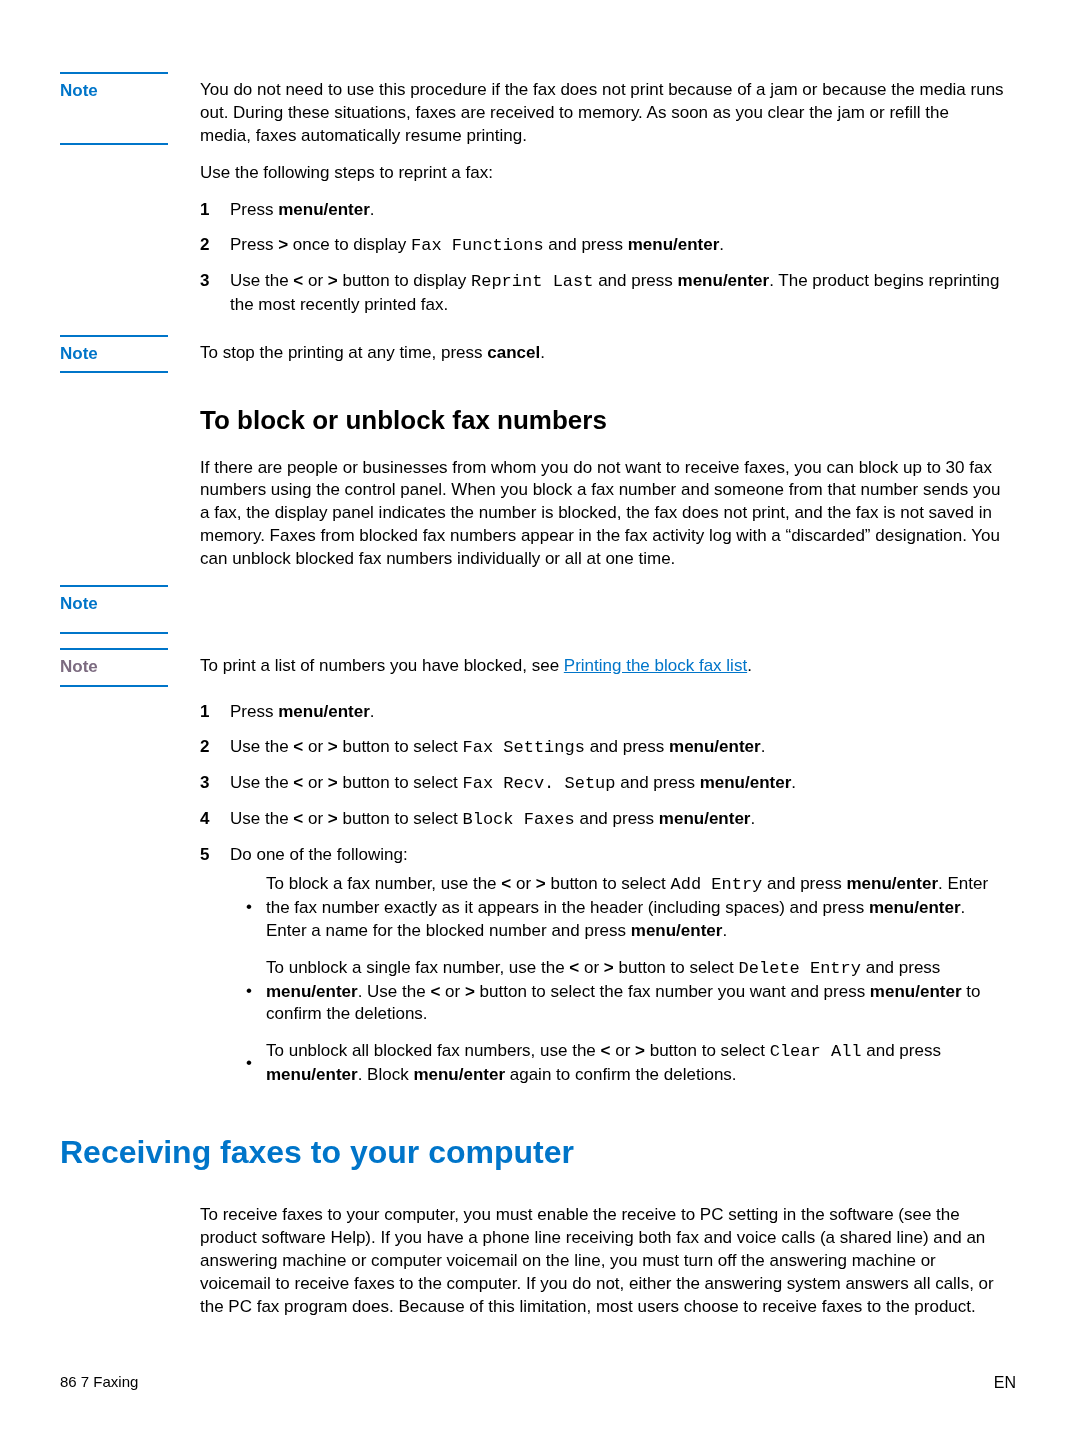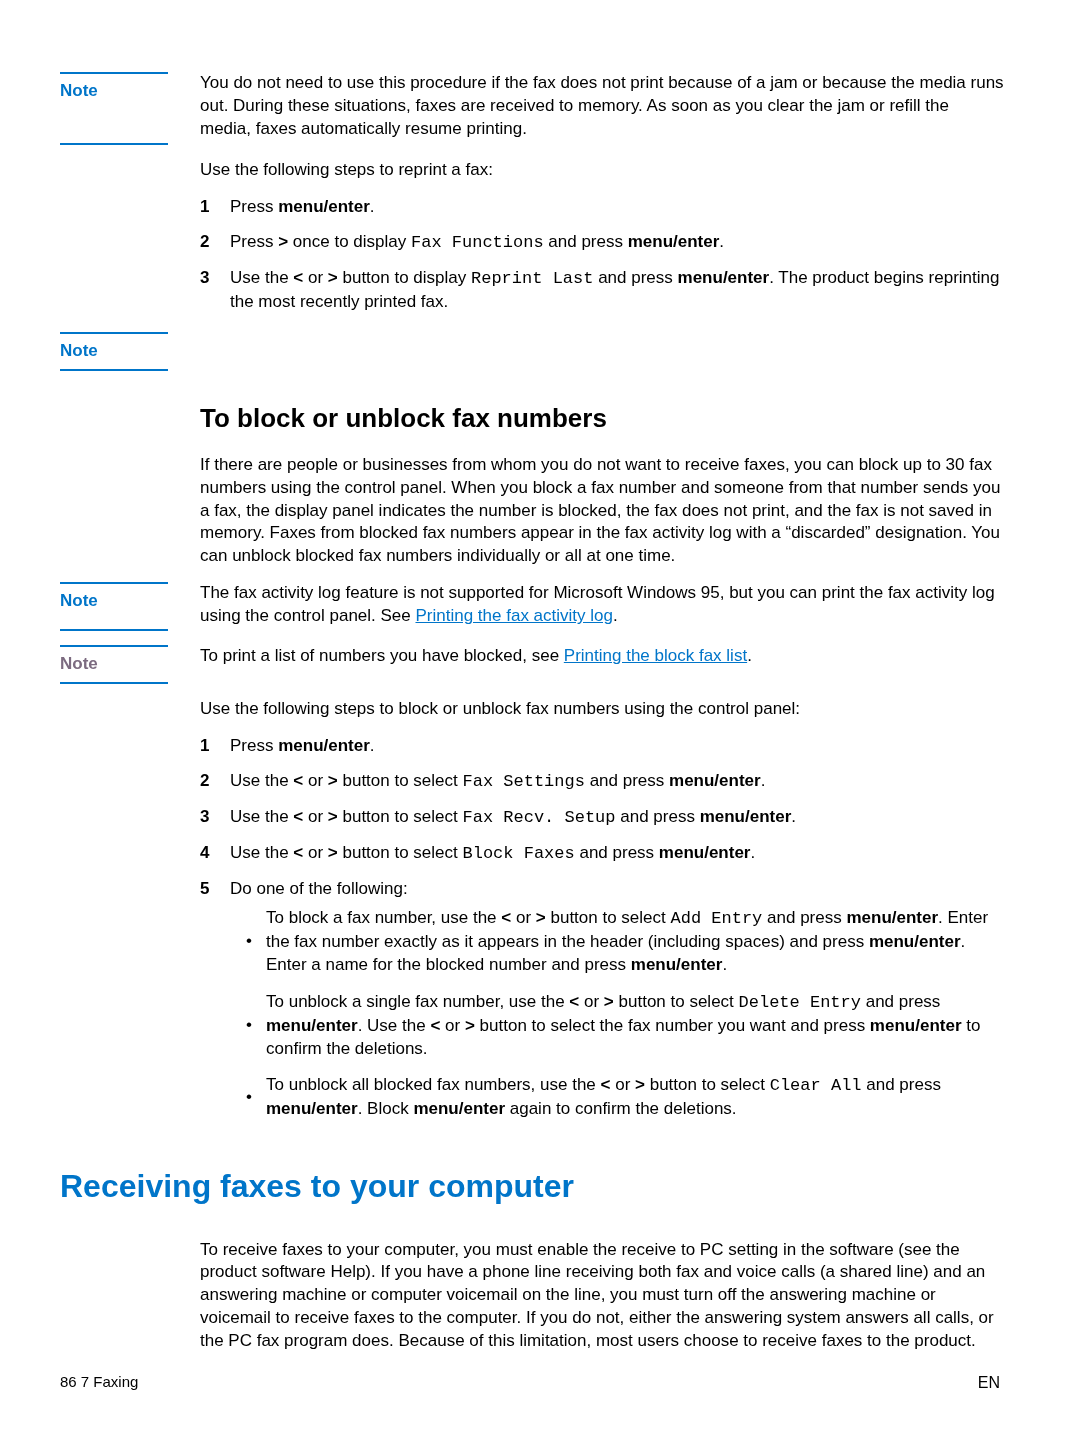--- a/index.html
+++ b/index.html
@@ -46,20 +46,21 @@
     margin-bottom: 6px;
   }
   .note-rule-bottom {
     border-bottom: 2px solid #0075c9;
     width: 108px;
     margin-top: 6px;
   }
   .body {
     flex: 1;
     padding-left: 0;
+    margin-top: 7px;
   }
   .indent-body {
     margin-left: 140px;
   }
   .para { margin: 0 0 14px 0; }
   .h2 {
     font-weight: 700;
     font-size: 26px;
     margin: 30px 0 18px 0;
   }
@@ -100,21 +101,21 @@
     content: "•";
     width: 20px;
     flex: 0 0 20px;
   }
   .mono { font-family: "Courier New", Courier, monospace; }
   .b { font-weight: 700; }
   a.link { color: #0075c9; text-decoration: underline; }
   .footer {
     position: absolute;
     left: 60px;
-    right: 80px;
+    right: 64px;
     bottom: 44px;
     display: flex;
     justify-content: space-between;
     font-size: 15px;
   }
   .footer .right { font-size: 16px; }
 </style>
 </head>
 <body>
 
@@ -153,52 +154,51 @@
       </li>
     </ol>
   </div>
 
   <div class="row" style="margin-top:18px;">
     <div class="gutter">
       <div class="note-rule"></div>
       <div class="note-label">Note</div>
       <div class="note-rule-bottom"></div>
     </div>
+    <div class="body">
+      <span>To stop the printing at any time, press </span><span class="b">cancel</span><span>.</span>
+    </div>
   </div>
 
   <div class="indent-body">
     <div class="h2">To block or unblock fax numbers</div>
     <p class="para">If there are people or businesses from whom you do not want to receive faxes, you can block up to 30 fax numbers using the control panel. When you block a fax number and someone from that number sends you a fax, the display panel indicates the number is blocked, the fax does not print, and the fax is not saved in memory. Faxes from blocked fax numbers appear in the fax activity log with a “discarded” designation. You can unblock blocked fax numbers individually or all at one time.</p>
   </div>
 
   <div class="row" style="margin-top:6px;">
     <div class="gutter">
       <div class="note-rule"></div>
       <div class="note-label">Note</div>
       <div style="height:10px"></div>
       <div class="note-rule-bottom"></div>
     </div>
-    <div class="body">
-      <span>The fax activity log feature is not supported for Microsoft Windows 95, but you can print the fax activity log using the control panel. See </span><a href="#" class="link">Printing the fax activity log</a><span>.</span>
-    </div>
   </div>
 
   <div class="row" style="margin-top:6px;">
     <div class="gutter">
       <div class="note-rule"></div>
       <div class="note-label special">Note</div>
       <div class="note-rule-bottom"></div>
     </div>
     <div class="body">
       <span>To print a list of numbers you have blocked, see </span><a href="#" class="link">Printing the block fax list</a><span>.</span>
     </div>
   </div>
 
   <div class="indent-body">
-    <p class="para">Use the following steps to block or unblock fax numbers using the control panel:</p>
     <ol class="steps">
       <li>
         <span class="num">1</span>
         <span class="txt"><span>Press </span><span class="b">menu/enter</span><span>.</span></span>
       </li>
       <li>
         <span class="num">2</span>
         <span class="txt"><span>Use the </span><span class="b">&lt;</span><span> or </span><span class="b">&gt;</span><span> button to select </span><span class="mono">Fax Settings</span><span> and press </span><span class="b">menu/enter</span><span>.</span></span>
       </li>
       <li>

